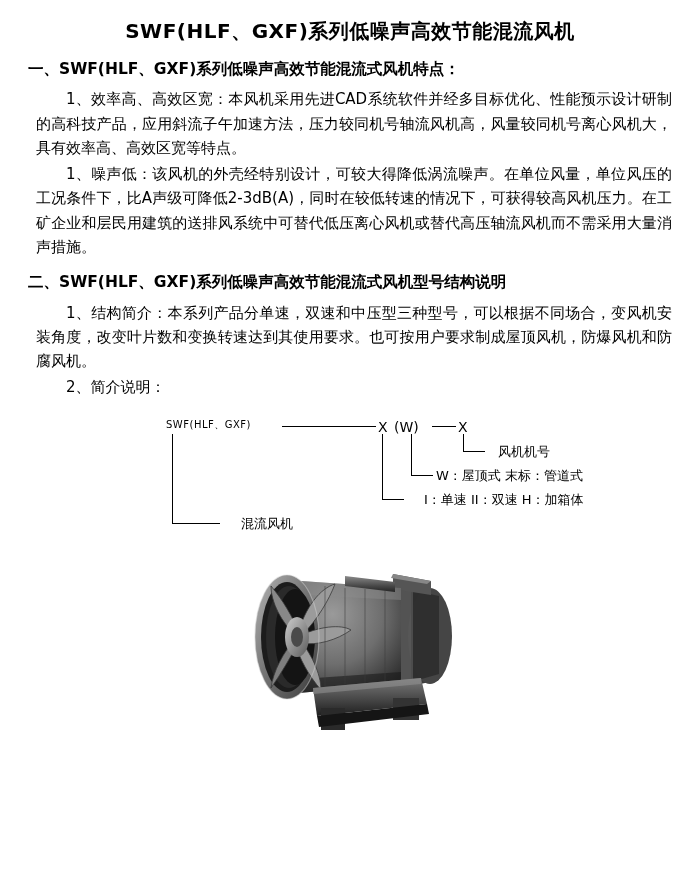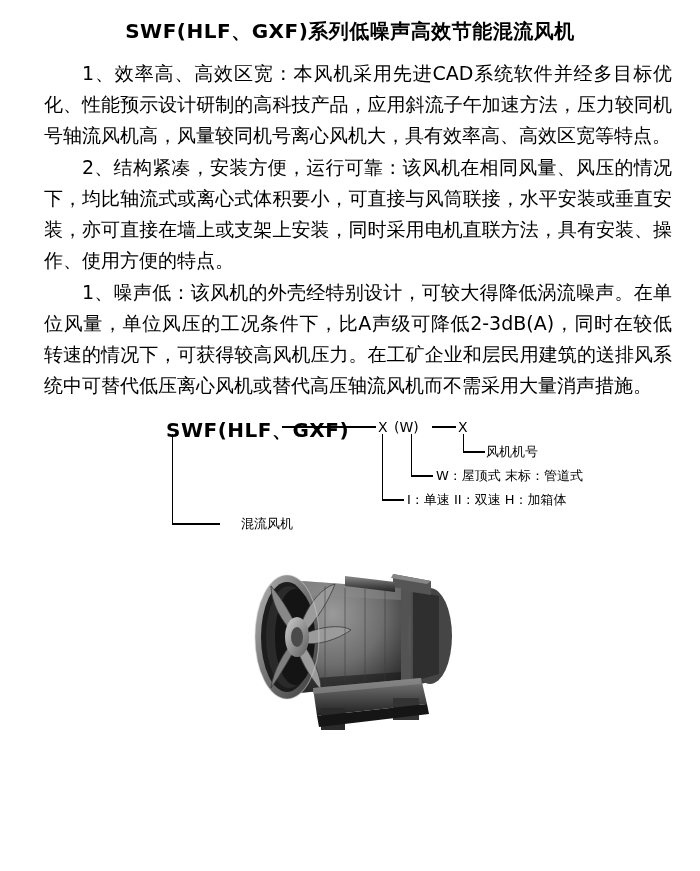--- a/index.html
+++ b/index.html
@@ -30,24 +30,24 @@
     margin: 8px 0 14px 0;
     line-height: 1.3;
   }
   .section-heading {
     font-size: 15.5px;
     font-weight: bold;
     margin: 12px 0 6px 0;
     line-height: 1.5;
   }
   .para {
-    font-size: 19px;
+    font-size: 15px;
     line-height: 1.62;
     text-align: justify;
-    margin: 2px 0 2px 16px;
+    margin: 2px 0 2px 8px;
     text-indent: 2em;
   }
   .diagram-wrap {
     margin-top: 14px;
     position: relative;
     height: 130px;
   }
   .diagram {
     position: relative;
     width: 640px;
@@ -87,47 +87,52 @@
   }
 </style>
 </head>
 <body>
 
 <div class="page">
 
   <div class="doc-title">SWF(HLF、GXF)系列低噪声高效节能混流风机</div>
 
   <div>
+    <div class="section-heading">一、SWF(HLF、GXF)系列低噪声高效节能混流式风机特点：</div>
     <p class="para">1、效率高、高效区宽：本风机采用先进CAD系统软件并经多目标优化、性能预示设计研制的高科技产品，应用斜流子午加速方法，压力较同机号轴流风机高，风量较同机号离心风机大，具有效率高、高效区宽等特点。</p>
-    <p class="para">2、结构紧凑，安装方便，运行可靠：该风机在相同风量、风压的情况下，均比轴流式或离心式体积要小，可直接与风筒联接，水平安装或垂直安装，亦可直接在墙上或支架上安装，同时采用电机直联方法，具有安装、操作、使用方便的特点。</p>
     <p class="para">1、噪声低：该风机的外壳经特别设计，可较大得降低涡流噪声。在单位风量，单位风压的工况条件下，比A声级可降低2-3dB(A)，同时在较低转速的情况下，可获得较高风机压力。在工矿企业和层民用建筑的送排风系统中可替代低压离心风机或替代高压轴流风机而不需采用大量消声措施。</p>
   </div>
 
+  <div>
+    <div class="section-heading">二、SWF(HLF、GXF)系列低噪声高效节能混流式风机型号结构说明</div>
+    <p class="para">1、结构简介：本系列产品分单速，双速和中压型三种型号，可以根据不同场合，变风机安装角度，改变叶片数和变换转速达到其使用要求。也可按用户要求制成屋顶风机，防爆风机和防腐风机。</p>
+    <p class="para">2、简介说明：</p>
+  </div>
 
   <div class="diagram-wrap">
     <div class="diagram">
 
-      <span class="d-text" style="left:136px; top:6px; font-size:20px; letter-spacing:0.5px;font-weight:bold;">SWF(HLF、GXF)</span>
+      <span class="d-text" style="left:136px; top:6px; font-size:10px; letter-spacing:0.5px;">SWF(HLF、GXF)</span>
       <div class="d-line" style="left:252px; top:12px; width:94px; height:1.2px;"></div>
       <span class="d-text" style="left:348px; top:6px; font-size:14px;">X</span>
       <span class="d-text" style="left:364px; top:6px; font-size:14px;">(W)</span>
       <div class="d-line" style="left:402px; top:12px; width:24px; height:1.2px;"></div>
       <span class="d-text" style="left:428px; top:6px; font-size:14px;">X</span>
 
       <div class="d-line" style="left:433px; top:20px; width:1.2px; height:18px;"></div>
       <div class="d-line" style="left:433px; top:37px; width:22px; height:1.2px;"></div>
-      <span class="d-text" style="left:456px; top:31px;">风机机号</span>
+      <span class="d-text" style="left:468px; top:31px;">风机机号</span>
 
       <div class="d-line" style="left:381px; top:20px; width:1.2px; height:42px;"></div>
       <div class="d-line" style="left:381px; top:61px; width:22px; height:1.2px;"></div>
       <span class="d-text" style="left:406px; top:55px;">W：屋顶式   末标：管道式</span>
 
       <div class="d-line" style="left:352px; top:20px; width:1.2px; height:66px;"></div>
       <div class="d-line" style="left:352px; top:85px; width:22px; height:1.2px;"></div>
-      <span class="d-text" style="left:377px; top:79px;">I：单速   II：双速   H：加箱体</span>
+      <span class="d-text" style="left:394px; top:79px;">I：单速   II：双速   H：加箱体</span>
 
       <div class="d-line" style="left:142px; top:20px; width:1.2px; height:90px;"></div>
       <div class="d-line" style="left:142px; top:109px; width:48px; height:1.2px;"></div>
       <span class="d-text" style="left:195px; top:103px;margin-left:16px;">混流风机</span>
     </div>
   </div>
 
 
   <div class="photo-area">
     <svg class="fan-photo" viewBox="0 0 255 200">

